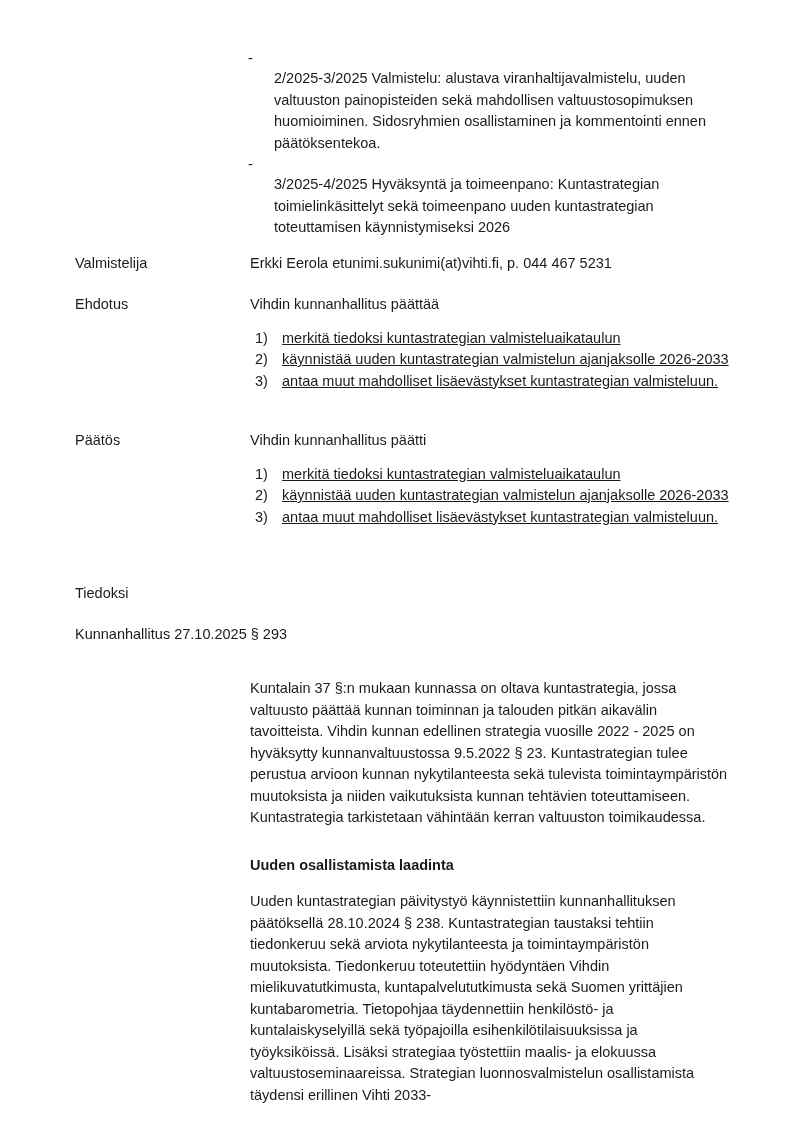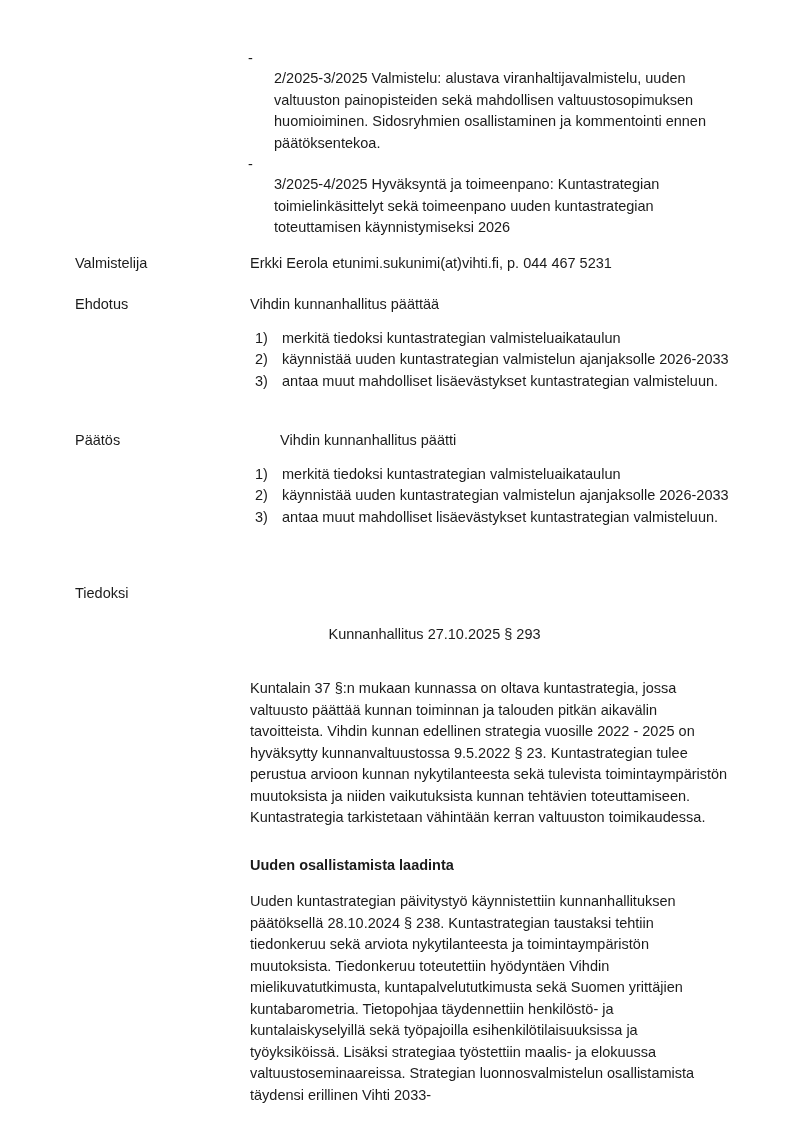--- a/index.html
+++ b/index.html
@@ -22,30 +22,30 @@
   .bullet-dash { width: 26px; flex: 0 0 26px; }
   .bullet-text { flex: 1; max-width: 452px; margin-top: 20px; }
 
   
   .field-row { display: flex; align-items: flex-start; }
   .field-label { width: 175px; flex: 0 0 175px; margin-left: 75px; }
   .field-value { flex: 1; max-width: 478px; }
   .row-valmistelija { margin-top: 14px; }
   .row-esittelija  { margin-top: 20px; }
   .row-ehdotus     { margin-top: 20px; }
-  .row-paatos      { margin-top: 38px; gap: 30px; }
+  .row-paatos      { margin-top: 38px; }
 
   
   .num-list { margin: 12px 64px 0 255px; }
   .num-item { display: flex; align-items: flex-start; }
   .num-marker { width: 27px; flex: 0 0 27px; }
-  .num-text { flex: 1; max-width: 448px; white-space: nowrap; }
+  .num-text { flex: 1; max-width: 448px; white-space: nowrap; text-decoration: underline; }
 
   .tiedoksi { margin: 55px 0 0 75px; }
-  .section-heading { margin: 19px 0 0 75px; text-align: center; }
+  .section-heading { margin: 19px 0 0 75px; }
 
   .body-block { margin-left: 250px; margin-right: 64px; max-width: 478px; }
   .para1 { margin-top: 33px; }
   .subheading { margin-top: 26px; font-weight: bold; }
   .para2 { margin-top: 15px; }
 </style>
 </head>
 <body>
 
 <div class="page">

